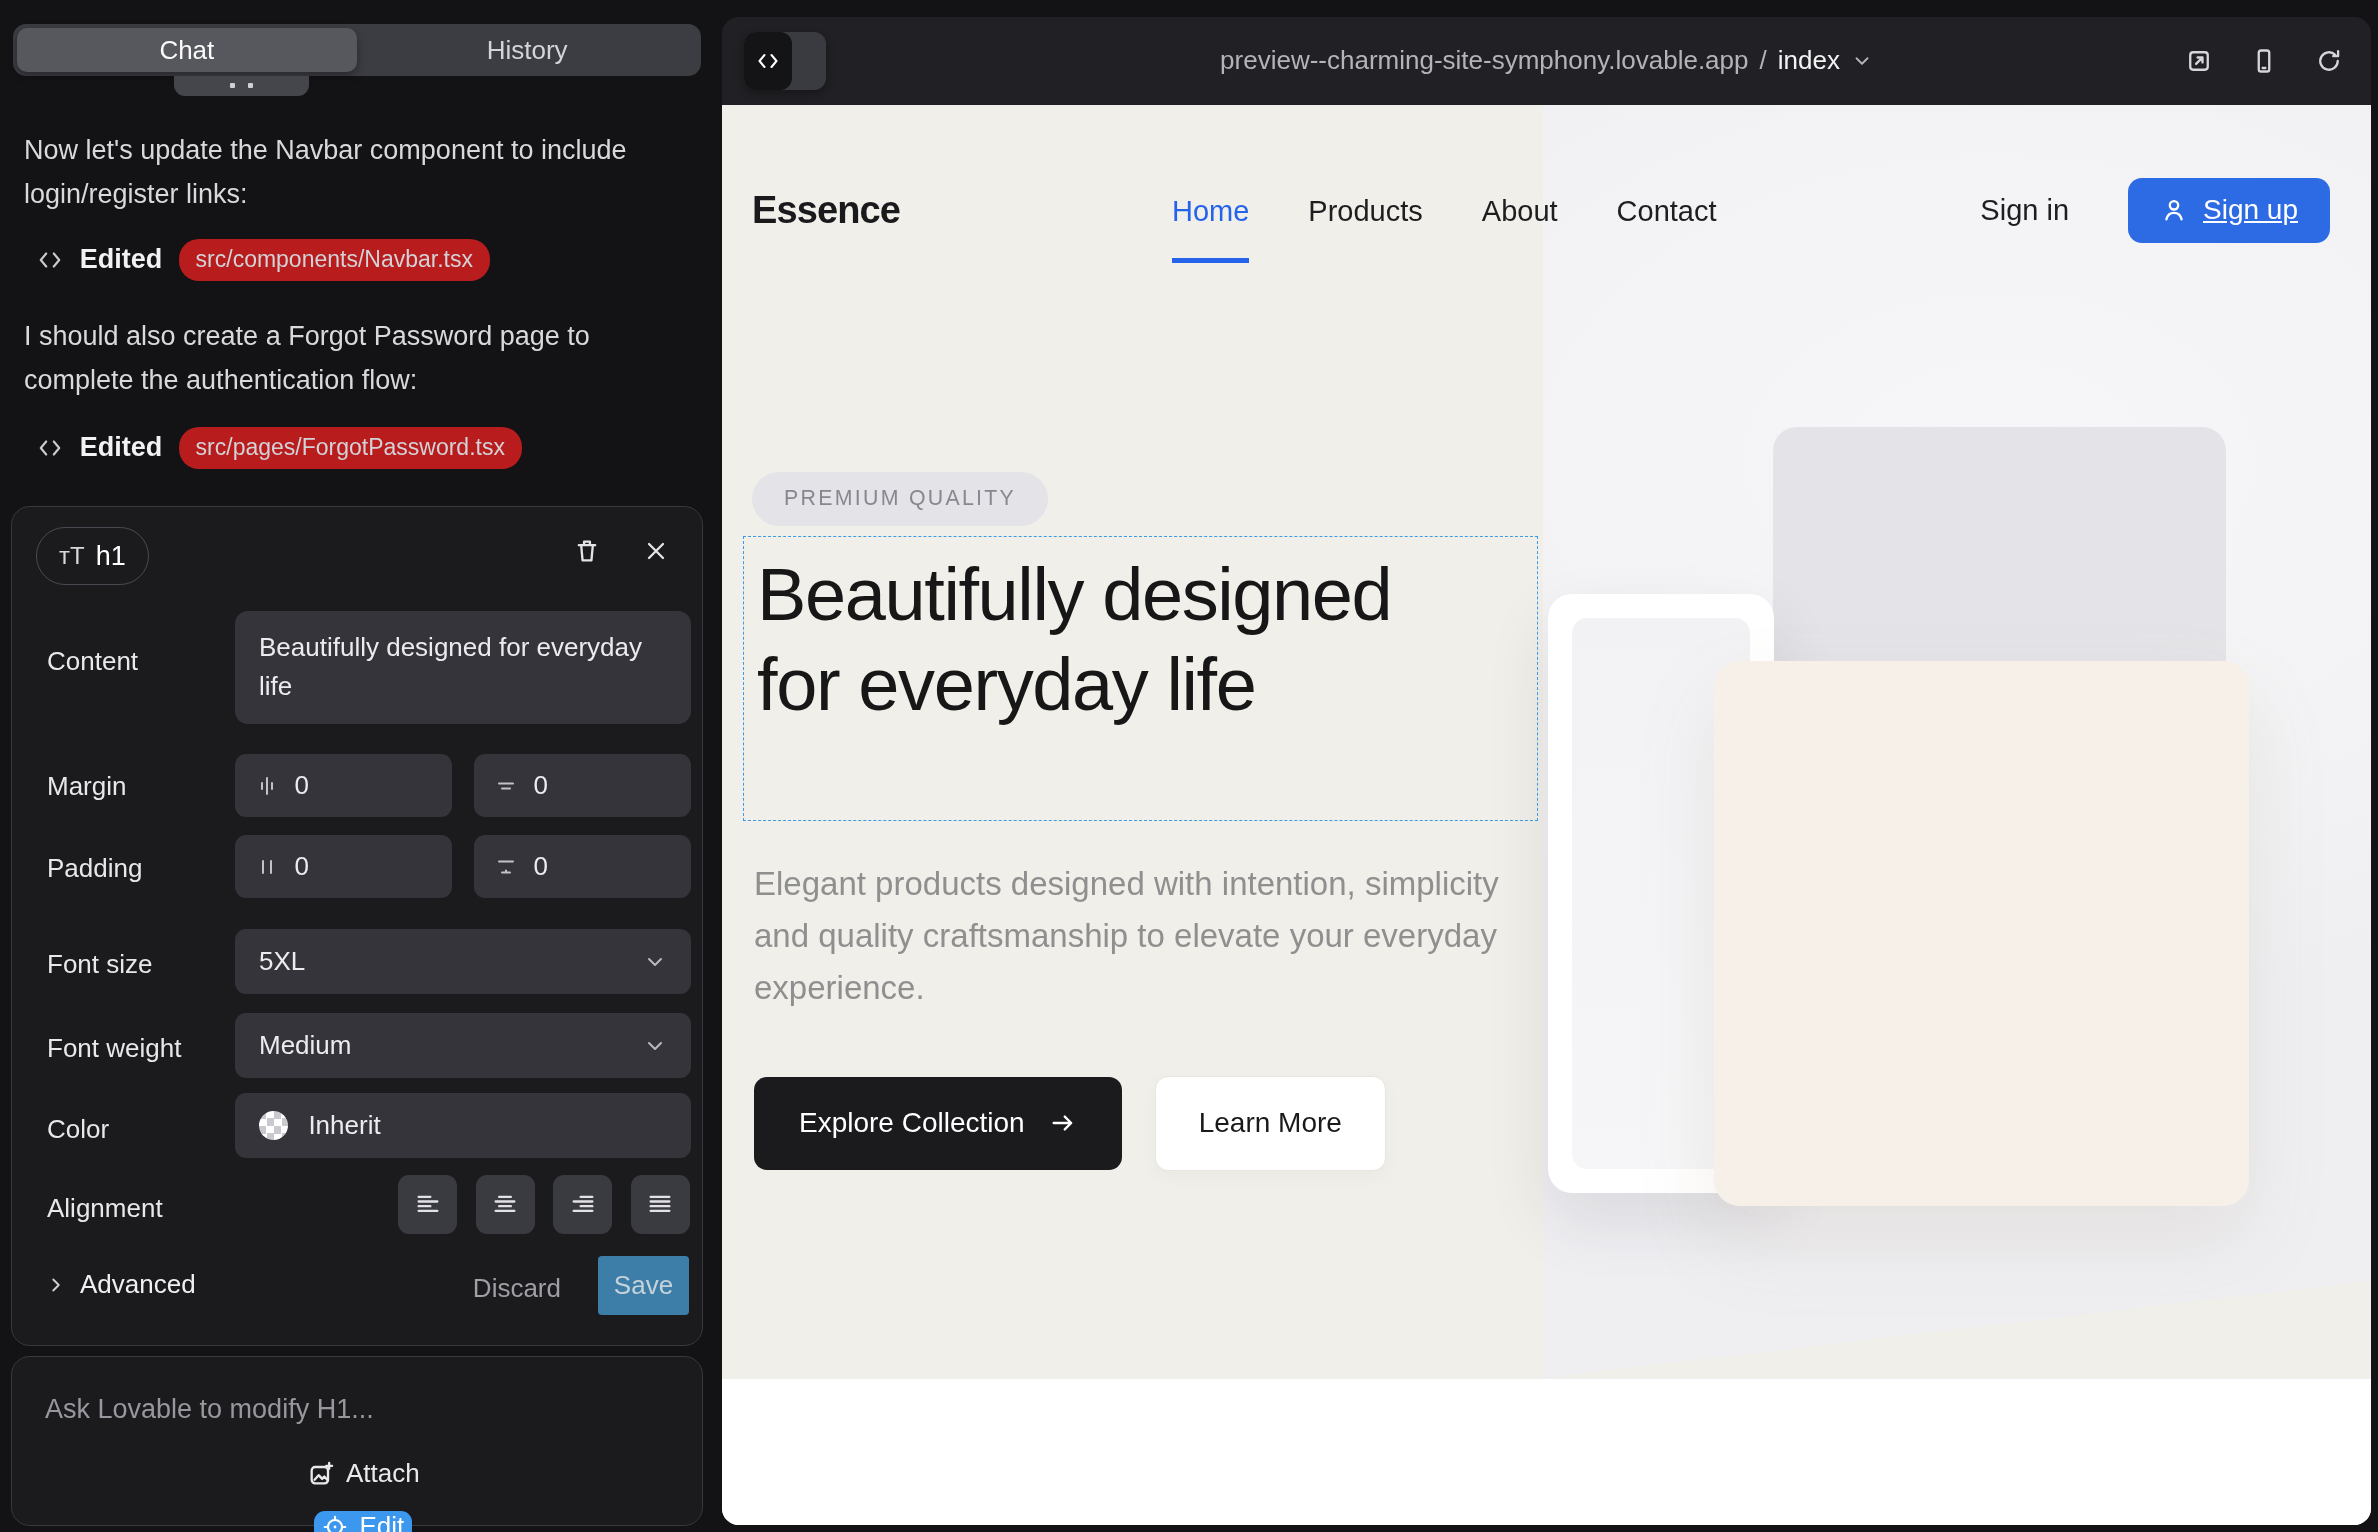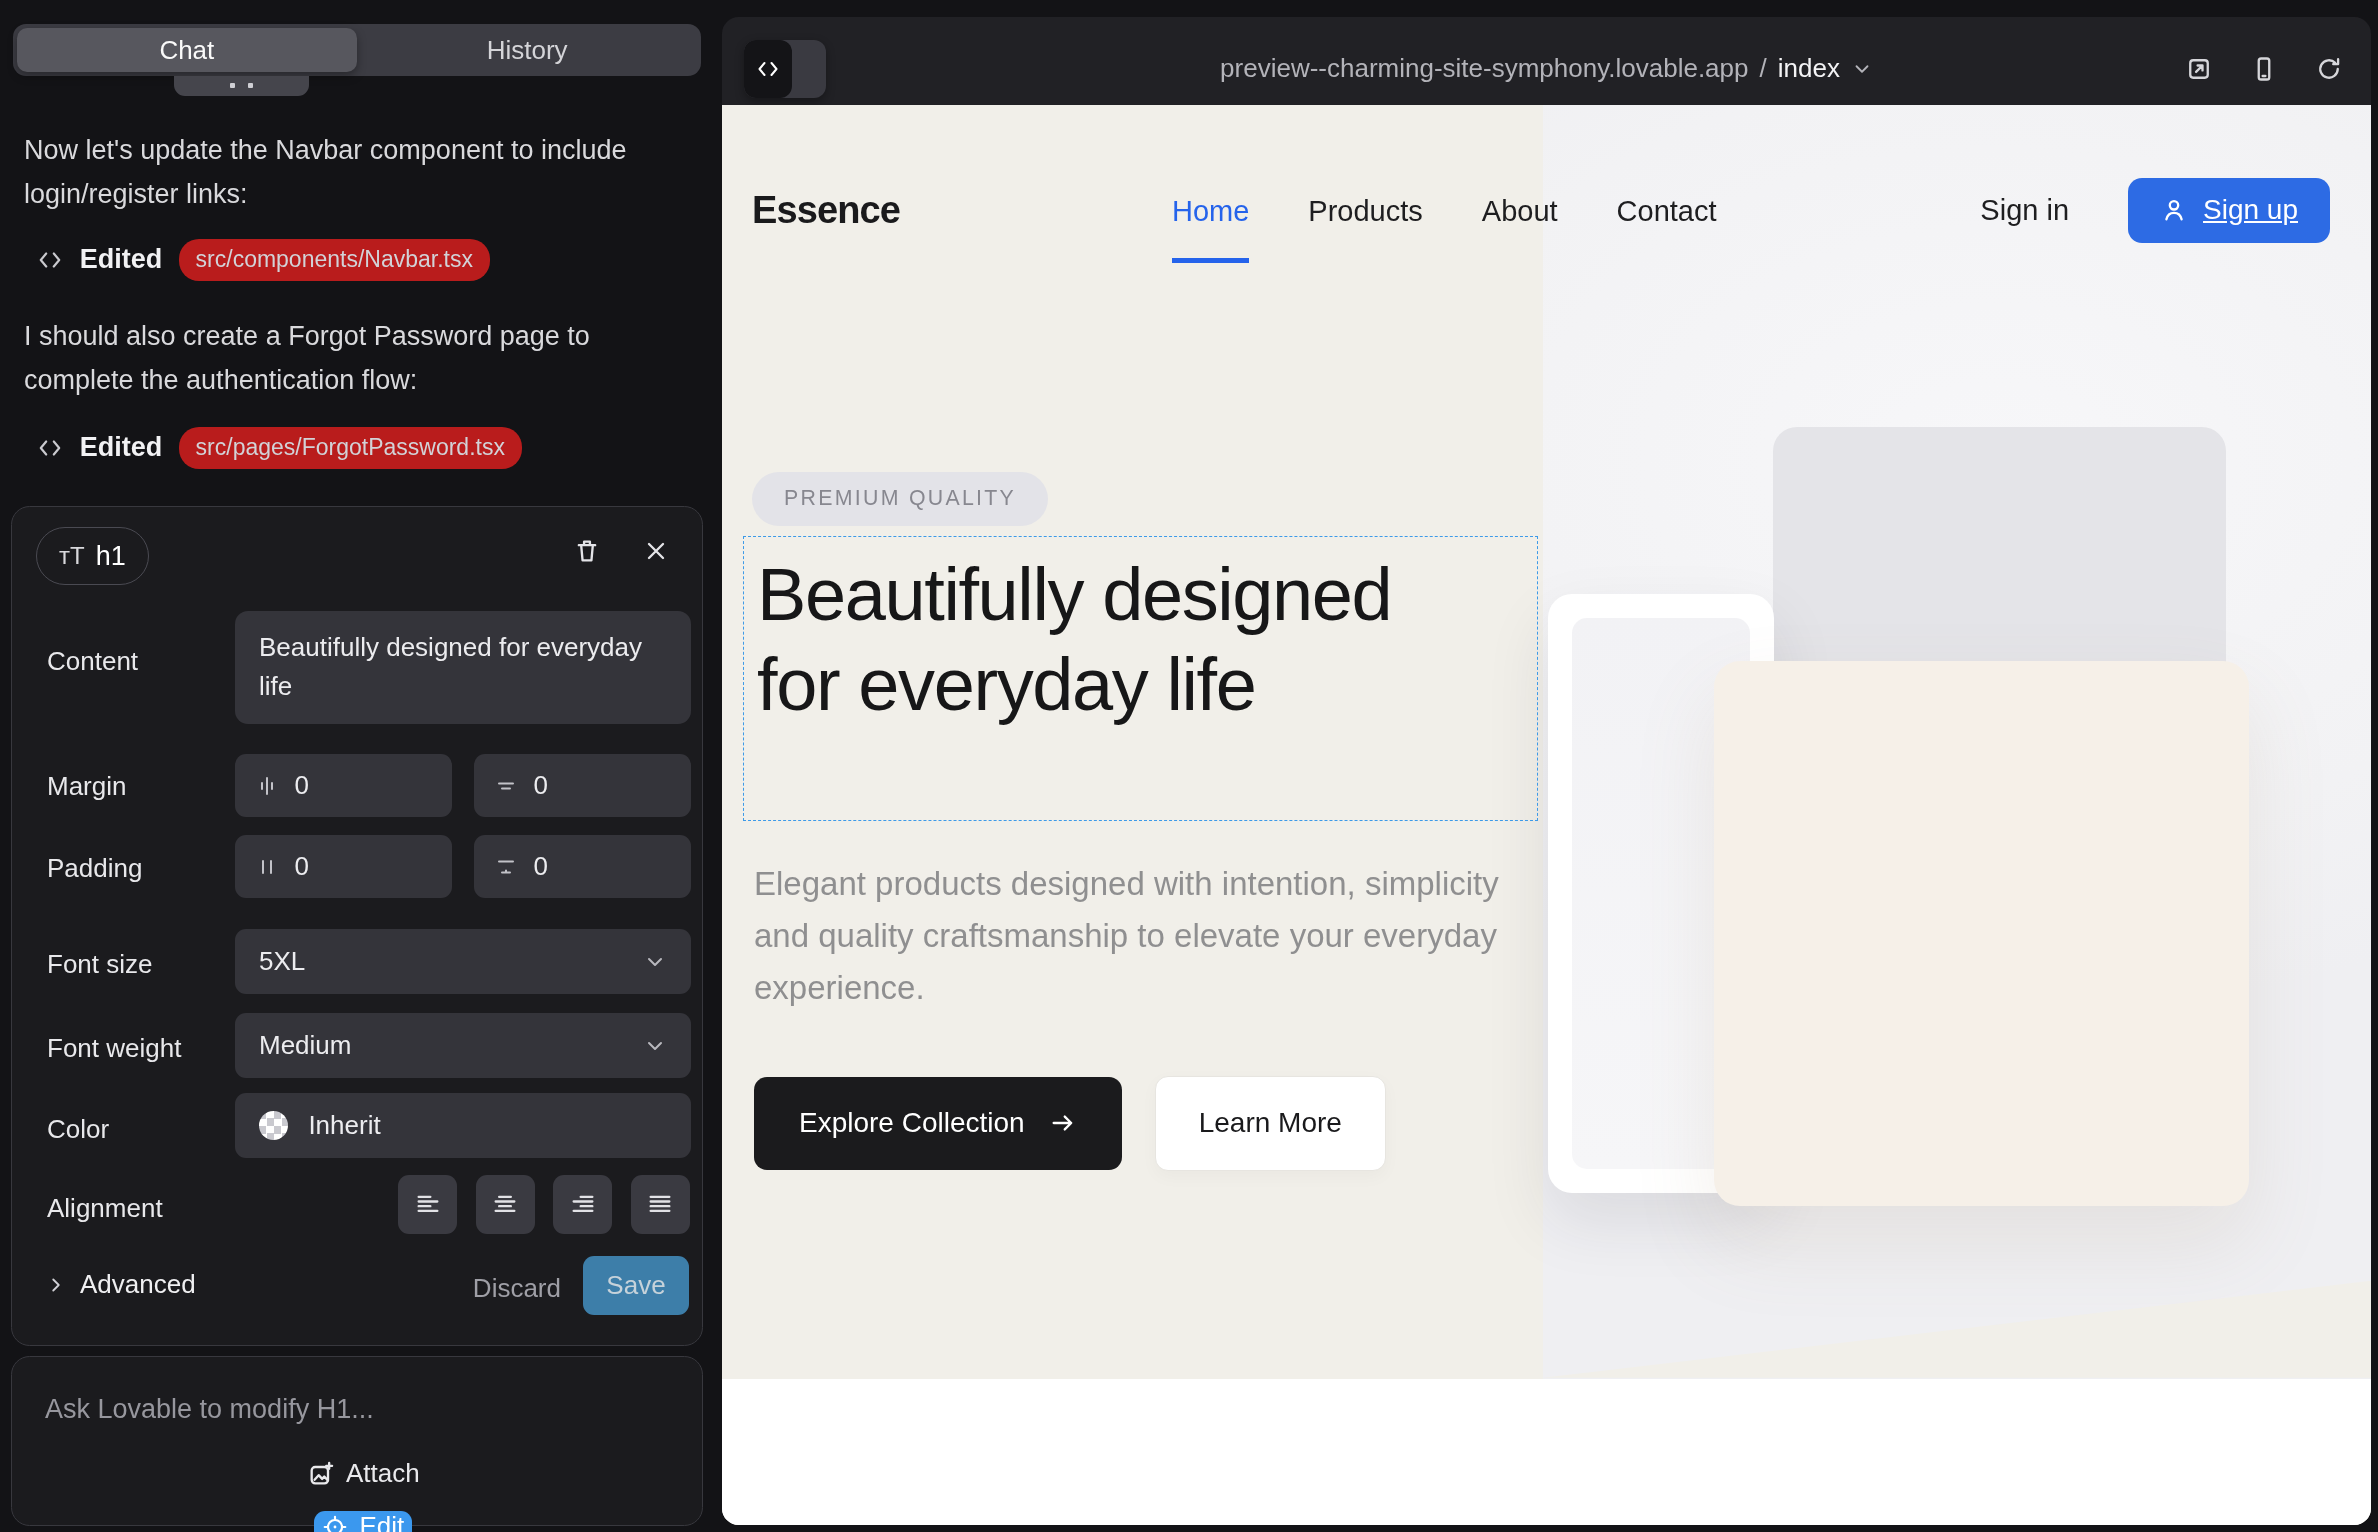--- a/index.html
+++ b/index.html
@@ -46,33 +46,33 @@
   .selwrap{position:absolute;left:223px;width:456px;height:65px;background:#34343a;border-radius:11px;display:flex;align-items:center;padding:16px 24px;cursor:pointer;}
   .selwrap .val{font-size:26px;color:#ececef;flex:1;}
   .selwrap svg{color:#b8b8be;}
   .swatch{width:29px;height:29px;border-radius:50%;background:repeating-conic-gradient(#ffffff 0% 25%, #c9c9cf 0% 50%) 0 0/15px 15px;margin-right:20.4px;flex:0 0 auto;}
   .alignbtns{position:absolute;left:386px;top:668px;display:flex;gap:18.6px;}
   .alignbtn{width:59px;height:59px;background:#3a3a41;border-radius:11px;display:flex;align-items:center;justify-content:center;color:#e2e2e6;cursor:pointer;}
   .ed-foot{position:absolute;left:0;right:0;top:749px;height:65px;}
   .advanced{position:absolute;left:33px;top:13px;display:flex;align-items:center;gap:13px;color:#f0f0f2;font-size:26px;font-weight:500;cursor:pointer;}
   .advanced svg{color:#d0d0d6;}
   .discard{position:absolute;right:141px;top:16.7px;font-size:26px;color:#9f9fa6;cursor:pointer;}
-  .savebtn{position:absolute;right:13px;top:0;width:106px;height:59px;background:var(--save-blue);border:none;border-radius:11px;font-size:26px;color:#c6d2da;font-family:inherit;cursor:pointer;}
+  .savebtn{position:absolute;right:13px;top:0;width:91px;height:59px;background:var(--save-blue);border:none;border-radius:4px;font-size:26px;color:#c6d2da;font-family:inherit;cursor:pointer;}
 
   
   .prompt{position:absolute;left:11px;top:1356px;width:692px;height:170px;background:var(--panel-dark);border:0.9px solid #38383e;border-radius:18.6px;}
   .prompt .ph{position:absolute;left:33px;top:37px;font-size:27px;color:#97979e;cursor:text;}
   .prow{position:absolute;left:33px;right:20.4px;bottom:22px;height:45px;display:flex;align-items:center;gap:22px;flex-direction:column;}
   .pbtn{display:flex;align-items:center;gap:11px;font-size:26px;color:#e9e9ec;background:none;border:none;font-family:inherit;cursor:pointer;}
   .editbtn{background:var(--edit-blue);color:#ffffff;border-radius:11px;height:46px;padding:0 8px;}
   .sendbtn{margin-left:auto;width:39px;height:39px;border-radius:50%;background:#95959b;border:none;display:flex;align-items:center;justify-content:center;color:#222226;cursor:pointer;}
 
   
   .preview{position:absolute;left:722px;top:16.7px;width:1649px;height:1508px;border-radius:16.7px;background:#212125;overflow:hidden;}
-  .chrome{position:absolute;left:0;top:0;right:0;height:88px;margin-top:8px;}
+  .chrome{position:absolute;left:0;top:0;right:0;height:88px;}
   .codetoggle{position:absolute;left:22px;top:15px;width:82px;height:58px;background:#3a3a41;border-radius:12px;cursor:pointer;box-shadow:0 3.7px 9.3px rgba(0,0,0,.3);}
   .codetoggle .seg{position:absolute;left:0;top:0;width:48px;height:58px;background:#141417;border-radius:12px;display:flex;align-items:center;justify-content:center;color:#fff;}
   .urlbar{position:absolute;left:0;right:0;top:0;height:88px;display:flex;align-items:center;justify-content:center;gap:11px;cursor:pointer;}
   .urlbar .host,.urlbar .sep{font-size:26px;color:#b3b3b9;}
   .urlbar .page{font-size:26px;color:#f3f3f5;}
   .urlbar svg{color:#b3b3b9;}
   .chromeicons{position:absolute;right:28px;top:0;height:88px;display:flex;align-items:center;gap:37px;color:#d6d6da;}
   .chromeicons svg{cursor:pointer;}
 
   .site{position:absolute;left:0;top:88px;right:0;bottom:0;background:var(--hero-cream);overflow:hidden;}

